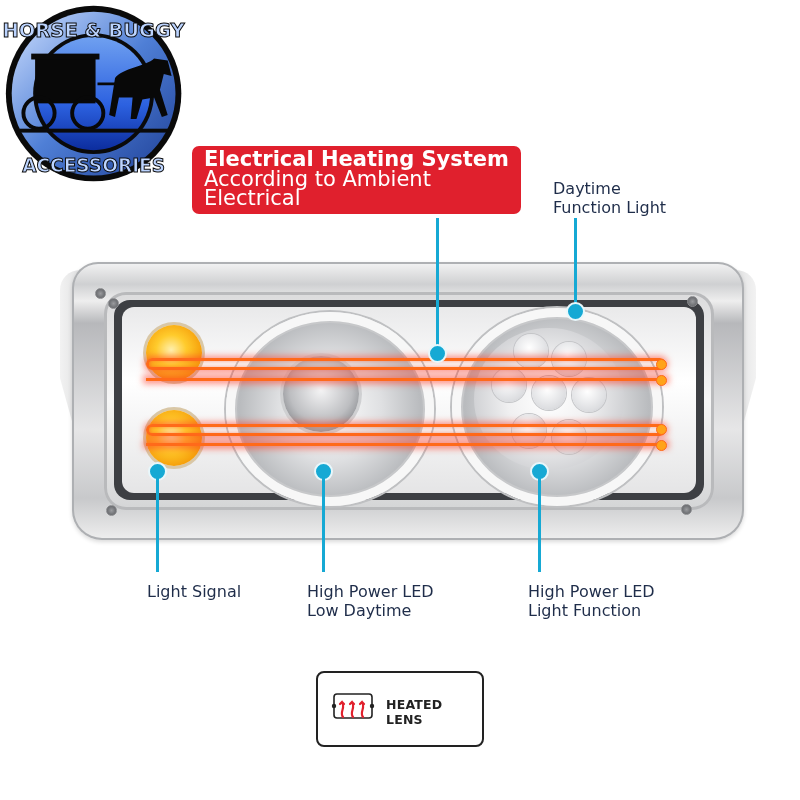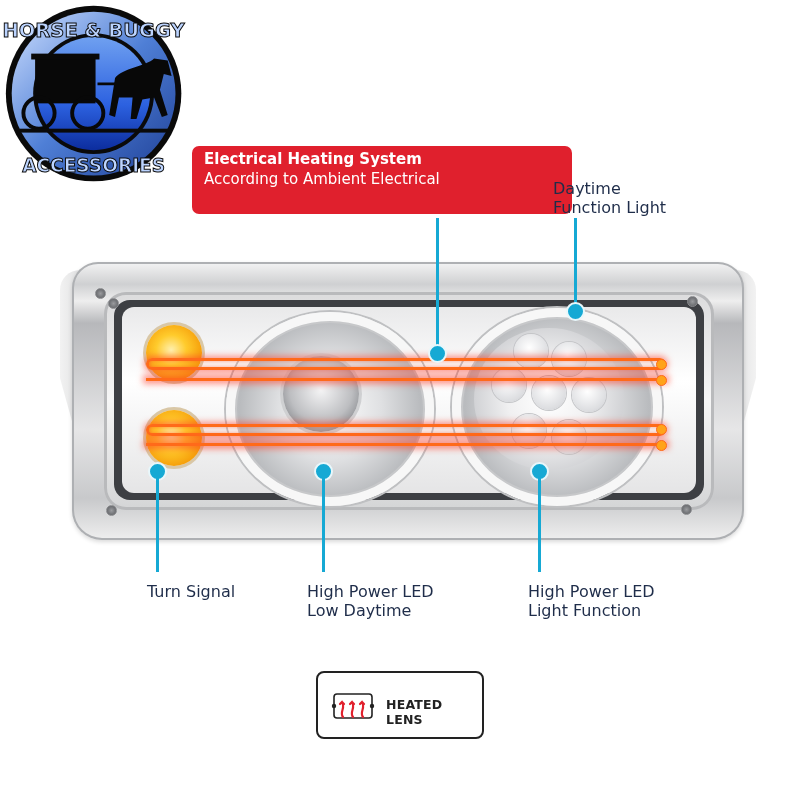--- a/index.html
+++ b/index.html
@@ -3,21 +3,21 @@
   <meta charset="utf-8">
   <style>
     html, body { margin:0; padding:0; }
     body { width:800px; height:800px; background:#ffffff; position:relative; overflow:hidden; font-family:"DejaVu Sans", sans-serif; }
     .abs { position:absolute; }
 
     
     .logo { left:0; top:0; width:195px; height:195px; }
 
     
-    .callout { left:192px; top:146px; width:380px; height:68px; background:#e0202d; border-radius:7px; color:#fff; box-sizing:border-box; padding:4px 0 0 12px; font-size:15px; line-height:19.5px; }
+    .callout { left:192px; top:146px; width:329px; height:68px; background:#e0202d; border-radius:7px; color:#fff; box-sizing:border-box; padding:4px 0 0 12px; font-size:21px; line-height:19.5px; }
     .callout .t1 { font-weight:bold; }
 
     .label { color:#1f2d4a; font-size:16px; line-height:19px; }
 
     .leader { background:#16a9d4; width:3px; }
     .dot { width:15px; height:15px; border-radius:50%; background:#16a9d4; border:2px solid #e8f7fb; box-sizing:content-box; }
 
     
     .housing { left:72px; top:262px; width:672px; height:278px; border-radius:26px 26px 30px 30px;
       background:linear-gradient(180deg,#f4f4f4 0%,#cfd0d2 8%,#eeeeee 14%,#b7b8bb 22%,#e6e6e7 60%,#c8c9cb 85%,#efefef 100%);
@@ -34,21 +34,21 @@
     .led-cluster { border-radius:50%; background:radial-gradient(circle,#ffffff 0%,#f0f0f1 40%,#cfd0d3 75%,#e6e6e7 100%); }
     .led-cell { position:absolute; width:34px; height:34px; border-radius:50%; background:radial-gradient(circle at 45% 40%,#ffffff,#dcdde0 70%,#b9bbbe); box-shadow:0 0 0 1px #c4c5c8; }
 
     .screw { width:9px; height:9px; border-radius:50%; background:radial-gradient(circle,#9a9b9e,#57595d); border:1px solid #8a8b8e; }
 
     .heat { height:12px; border-radius:6px; border:3px solid #ff6a1a; box-sizing:border-box; box-shadow:0 0 6px 2px rgba(255,60,40,0.55), inset 0 0 4px rgba(255,80,40,0.6); }
     .heat-line { height:3px; background:#ff6a1a; box-shadow:0 0 6px 3px rgba(255,60,40,0.55); }
     .heat-term { width:9px; height:9px; border-radius:50%; background:#ffa31a; border:1px solid #ff6a1a; }
 
     
-    .badge { left:316px; top:671px; width:168px; height:68px; border:2px solid #222; border-radius:8px; box-sizing:border-box; background:#fff; }
+    .badge { left:316px; top:671px; width:168px; height:76px; border:2px solid #222; border-radius:8px; box-sizing:border-box; background:#fff; }
     .badge-icon { left:12px; top:20px; width:46px; height:26px; }
     .badge-text { left:68px; top:24px; font-size:12.5px; font-weight:bold; color:#222; letter-spacing:0.2px; }
   </style>
 </head>
 <body>
 
 <svg class="abs logo" viewBox="0 0 200 200">
   <defs>
     <linearGradient id="lg1" x1="0" y1="0" x2="0" y2="1">
       <stop offset="0" stop-color="#6fa0f0"></stop>
@@ -136,21 +136,21 @@
 <div class="abs dot" style="left:148px; top:462px;"></div>
 <div class="abs leader" style="left:156px; top:476px; height:96px;"></div>
 
 <div class="abs dot" style="left:314px; top:462px;"></div>
 <div class="abs leader" style="left:322px; top:476px; height:96px;"></div>
 
 <div class="abs dot" style="left:530px; top:462px;"></div>
 <div class="abs leader" style="left:538px; top:476px; height:96px;"></div>
 
 <div class="abs label" style="left:147px; top:582px;">
-  <div>Turn Signal</div>
+  <div>Light Signal</div>
 </div>
 <div class="abs label" style="left:307px; top:582px;">
   <div>High Power LED</div>
   <div>Low Daytime</div>
 </div>
 <div class="abs label" style="left:528px; top:582px;">
   <div>High Power LED</div>
   <div>Light Function</div>
 </div>
 

